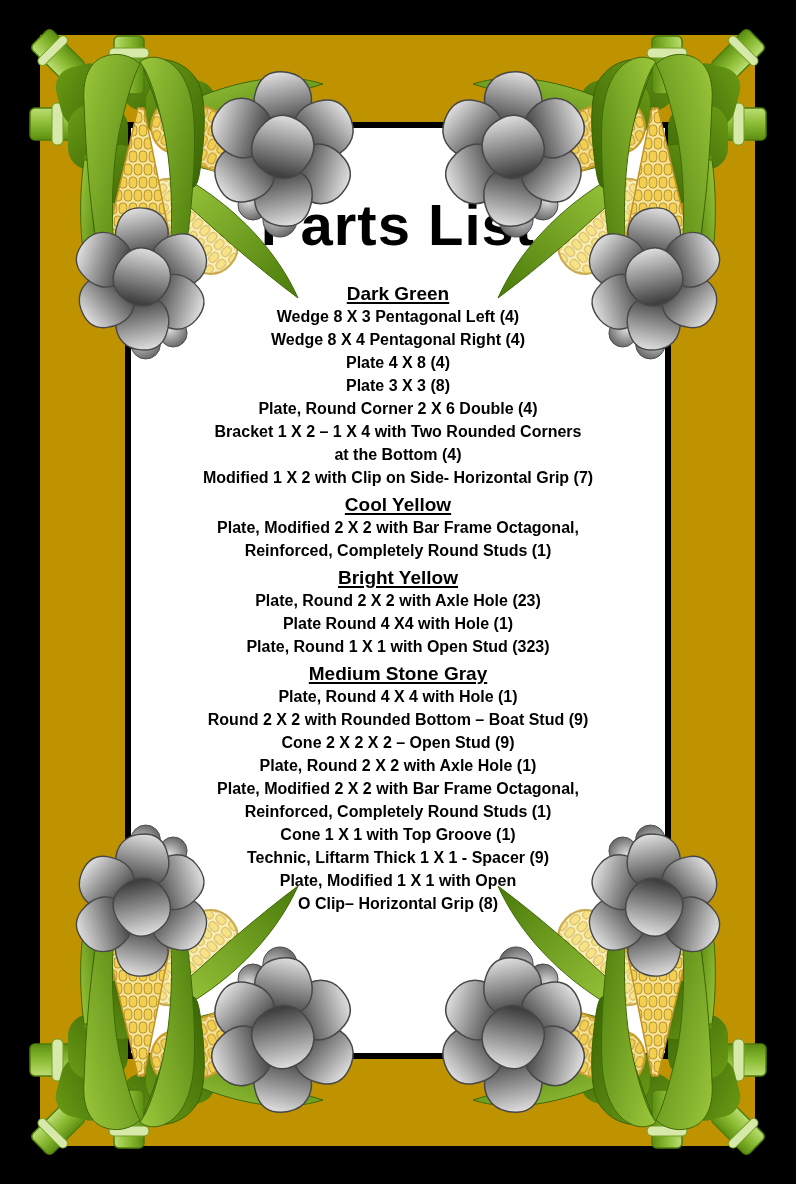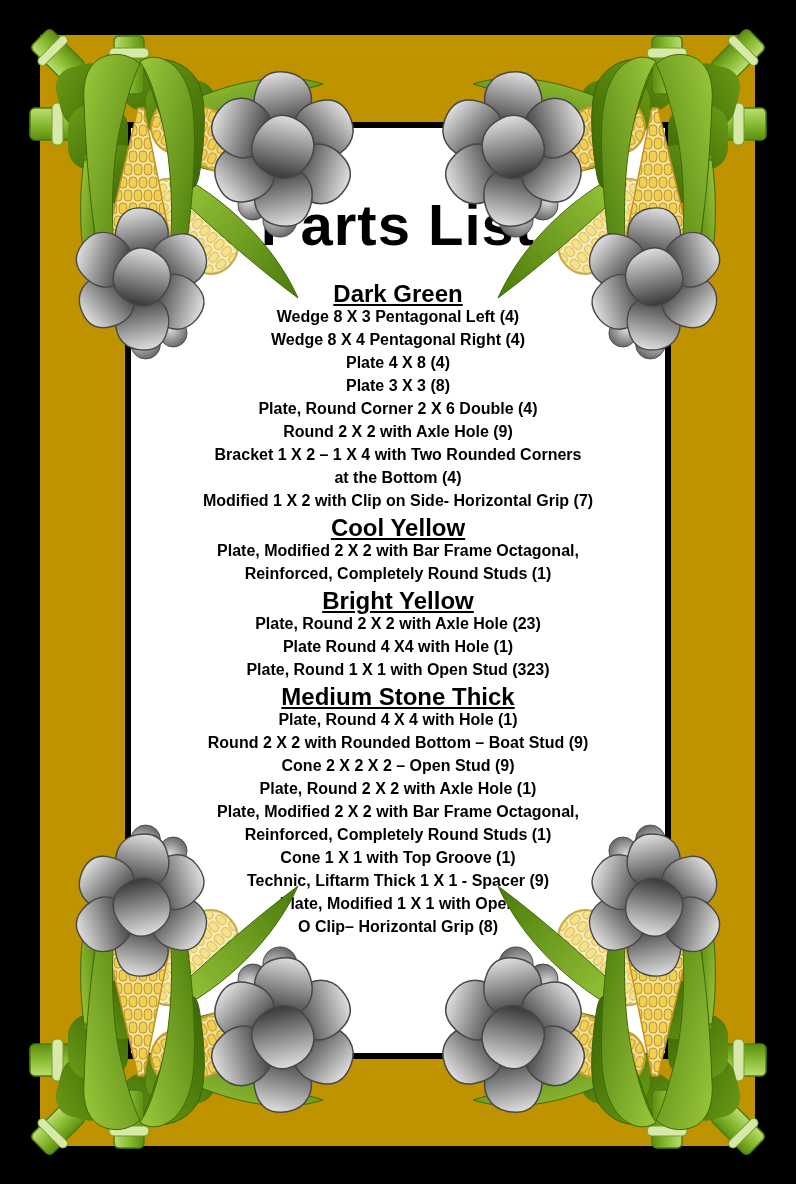--- a/index.html
+++ b/index.html
@@ -31,21 +31,21 @@
   .page-title{
     font-size:58px;
     line-height:62px;
     font-weight:bold;
     letter-spacing:1px;
     margin:0 0 26px 0;
   }
   .section{margin-top:4px;}
   .section:first-of-type{margin-top:0;}
   .section-heading{
-    font-size:24px;line-height:23px;font-weight:bold;
+    font-size:19px;line-height:23px;font-weight:bold;
     text-decoration:underline;
     text-decoration-thickness:2px;
     text-underline-offset:2px;
   }
   .part-item{
     font-size:16px;line-height:23px;font-weight:bold;
     white-space:pre-line;
   }
   .corner{
     position:absolute;
@@ -174,38 +174,37 @@
     <div class="content-inner">
       <h1 class="page-title">Parts List</h1>
       <div id="sections">
           <div class="section">
             <div class="section-heading">Dark Green</div>
             <div class="part-item">Wedge 8 X 3 Pentagonal Left (4)</div>
             <div class="part-item">Wedge 8 X 4 Pentagonal Right (4)</div>
             <div class="part-item">Plate 4 X 8 (4)</div>
             <div class="part-item">Plate 3 X 3 (8)</div>
             <div class="part-item">Plate, Round Corner 2 X 6 Double (4)</div>
-            <div class="part-item">Round 2 X 2 with Axle Hole (9)</div>
             <div class="part-item">Bracket 1 X 2 – 1 X 4 with Two Rounded Corners
 at the Bottom (4)</div>
             <div class="part-item">Modified 1 X 2 with Clip on Side- Horizontal Grip (7)</div>
           </div>
           <div class="section">
             <div class="section-heading">Cool Yellow</div>
             <div class="part-item">Plate, Modified 2 X 2 with Bar Frame Octagonal,
 Reinforced, Completely Round Studs (1)</div>
           </div>
           <div class="section">
             <div class="section-heading">Bright Yellow</div>
             <div class="part-item">Plate, Round 2 X 2 with Axle Hole (23)</div>
             <div class="part-item">Plate Round 4 X4 with Hole (1)</div>
             <div class="part-item">Plate, Round 1 X 1 with Open Stud (323)</div>
           </div>
           <div class="section">
-            <div class="section-heading">Medium Stone Thick</div>
+            <div class="section-heading">Medium Stone Gray</div>
             <div class="part-item">Plate, Round 4 X 4 with Hole (1)</div>
             <div class="part-item">Round 2 X 2 with Rounded Bottom – Boat Stud (9)</div>
             <div class="part-item">Cone 2 X 2 X 2 – Open Stud (9)</div>
             <div class="part-item">Plate, Round 2 X 2 with Axle Hole (1)</div>
             <div class="part-item">Plate, Modified 2 X 2 with Bar Frame Octagonal,
 Reinforced, Completely Round Studs (1)</div>
             <div class="part-item">Cone 1 X 1 with Top Groove (1)</div>
             <div class="part-item">Technic, Liftarm Thick 1 X 1 - Spacer (9)</div>
             <div class="part-item">Plate, Modified 1 X 1 with Open
 O Clip– Horizontal Grip (8)</div>

